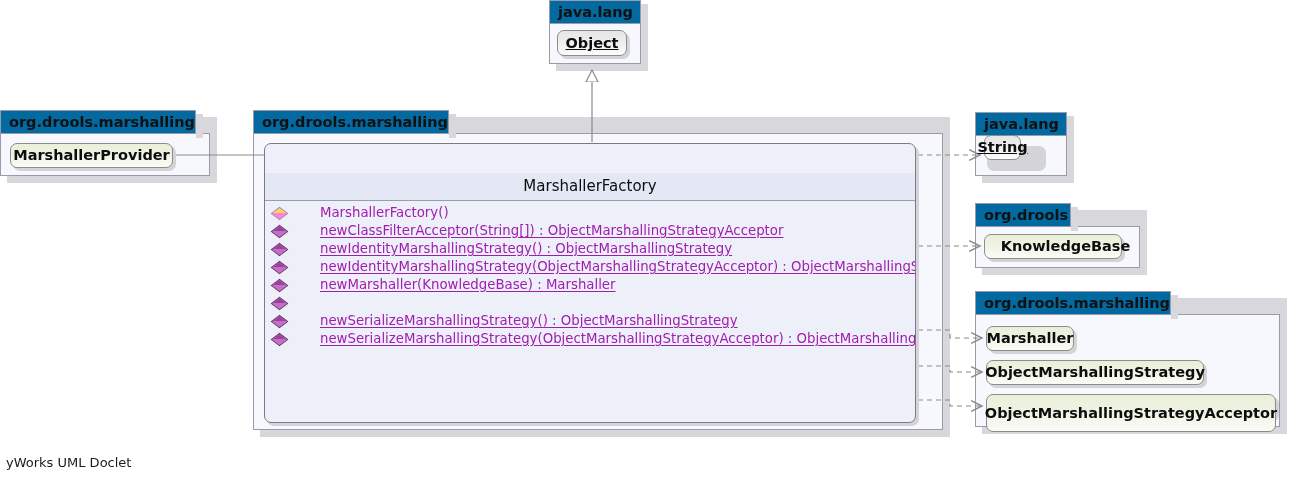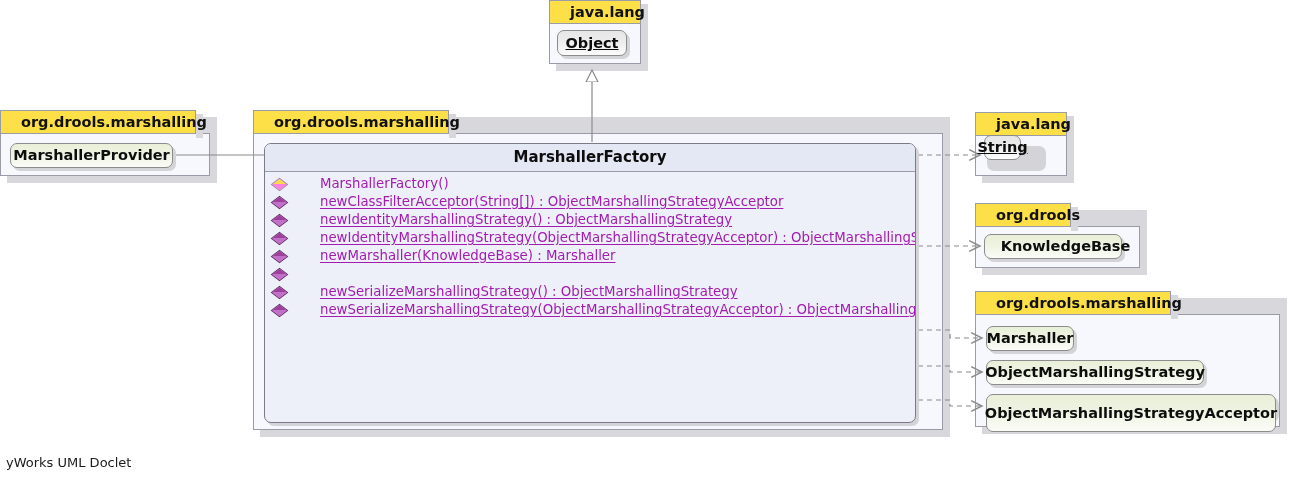--- a/index.html
+++ b/index.html
@@ -14,28 +14,28 @@
     font-family: "DejaVu Sans", "Liberation Sans", sans-serif;
     overflow: hidden;
   }
 
   
   .pkg { position: absolute; }
   .pkg-tab {
     position: absolute;
     left: 0; top: 0;
     height: 24px;
-    background: #fde047;
+    background: #0369a1;
     border: 1px solid #9a9aa8;
     box-sizing: border-box;
     font-size: 14.5px;
     font-weight: bold;
     color: #111111;
     line-height: 22px;
-    padding: 0 20px;
+    padding: 0 8px;
     white-space: nowrap;
     z-index: 3;
   }
   .pkg-tab-shadow {
     position: absolute;
     top: 4px;
     height: 24px;
     width: 7px;
     background: #d7d7dc;
     z-index: 2;
@@ -98,24 +98,25 @@
     position: absolute;
     background: #d4d4d8;
     border-radius: 7px;
     z-index: 5;
   }
   .class-title {
     height: 27px;
     line-height: 27px;
     text-align: center;
     font-size: 15px;
-    font-weight: bold;
+    font-weight: normal;
     color: #0d0d0d;
     background: #e4e8f4;
     border-bottom: 1px solid #9b9bab;
+    margin-top: 29px;
   }
   .member-list { padding: 3px 0 0 0; }
   .member {
     height: 18px;
     line-height: 18px;
     display: flex;
     align-items: center;
     padding-left: 9px;
     font-size: 13.3px;
     color: #a21caf;

